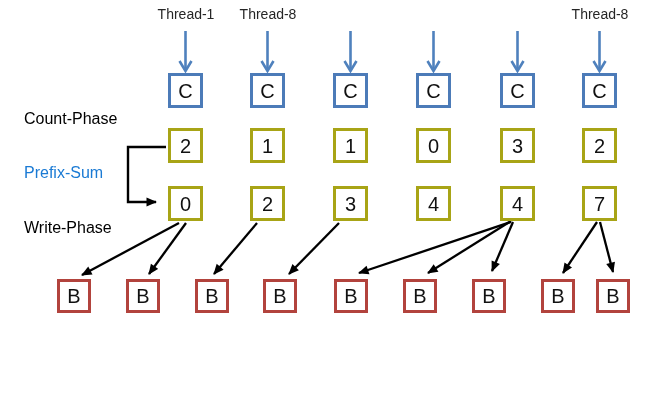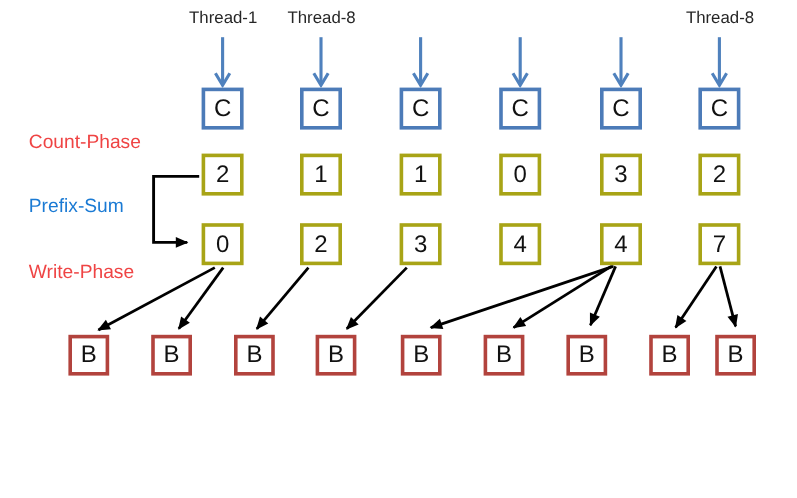--- a/index.html
+++ b/index.html
@@ -43,21 +43,21 @@
   .box.olive { border: 3px solid #a8a416; }
   .box.red   { border: 3px solid #b2433d; width: 34px; height: 34px; top: 279px; }
 
   .row-count  .box { top: 128px; }
   .row-prefix .box { top: 186px; }
 
   .phase-label {
     position: absolute;
     left: 24px;
     font-size: 16px;
-    color: #ef4444;
+    color: #000000;
     white-space: nowrap;
   }
   .phase-label.count { top: 110px; }
   .phase-label.prefix { top: 164px; color: #1a7ad4; }
   .phase-label.write { top: 219px; }
 </style>
 </head>
 <body>
 
 <div class="canvas">

